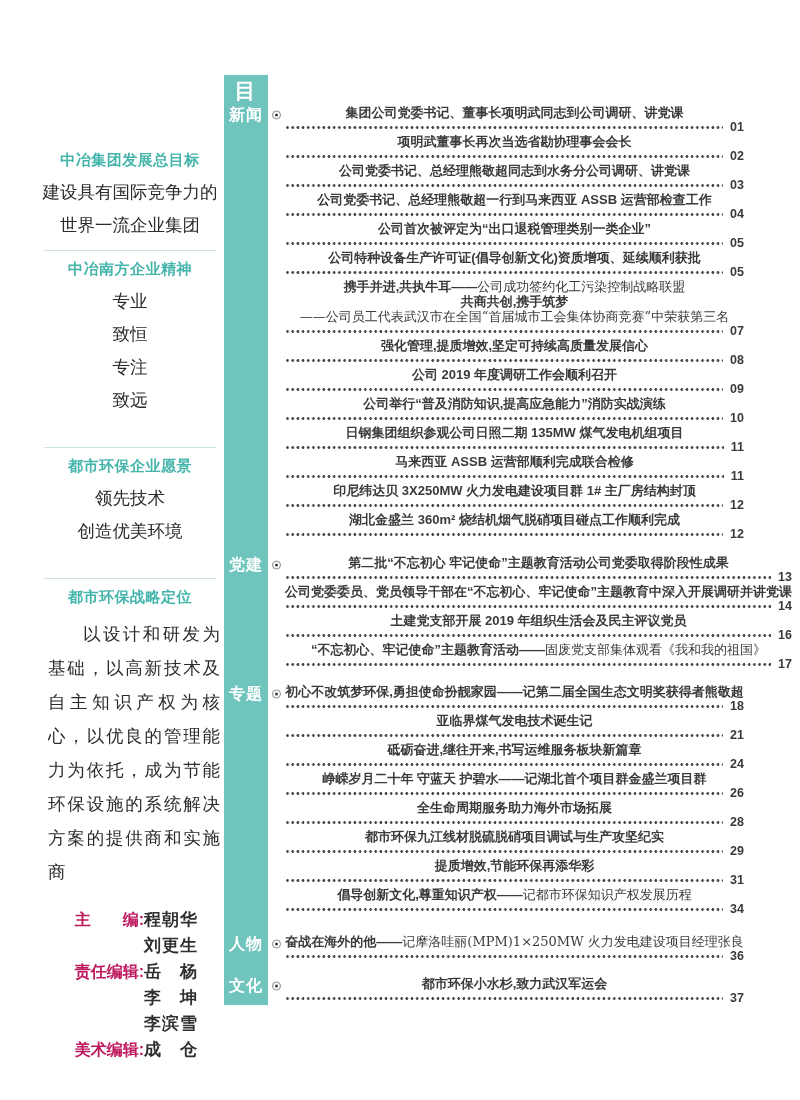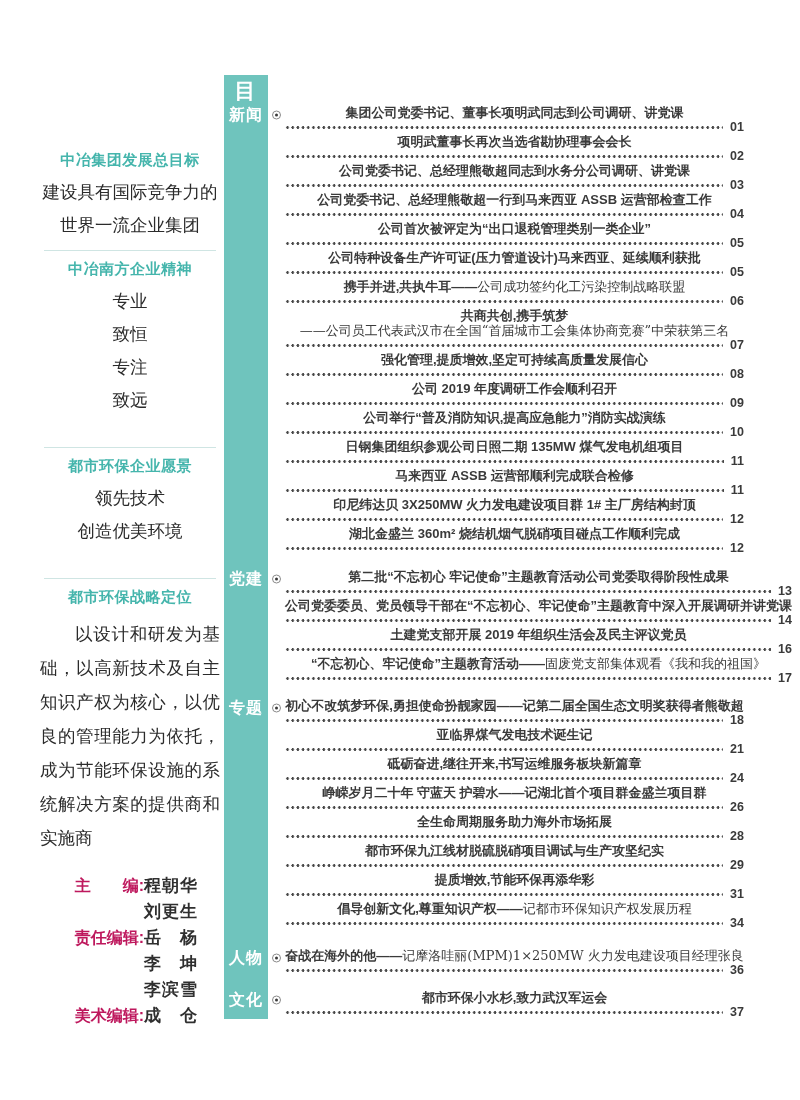--- a/index.html
+++ b/index.html
@@ -7,21 +7,21 @@
         font-family:"Liberation Sans",sans-serif;color:#3a3a3a;}
 
   
   .sidebar{position:absolute;left:40px;top:150px;width:180px;}
   .sb-section{text-align:center;}
   .sb-heading{font-size:15px;font-weight:bold;color:#45b5ac;line-height:20px;margin-bottom:6px;letter-spacing:.5px;}
   .sb-line{font-family:"DejaVu Serif",serif;font-size:17.5px;color:#2b2b2b;line-height:33px;}
   .sb-divider{border-top:1px solid #cfe5e3;margin:8px 4px;}
   .sb-section:nth-child(n+2) .sb-divider{margin-top:30px;}
   .sb-paragraph{font-family:"DejaVu Serif",serif;font-size:17.5px;color:#2b2b2b;line-height:34px;
-                text-align:justify;text-indent:2em;margin-top:10px;}
+                text-align:justify;text-indent:2em;margin-top:10px;margin-left:8px;}
   .editors{margin-top:18px;padding-left:22px;}
   .ed-row{display:flex;line-height:26px;}
   .ed-label{width:82px;text-align:right;color:#be185d;font-weight:bold;font-size:16px;white-space:pre;flex:none;}
   .ed-name{color:#2f2f2f;font-size:17px;font-weight:700;letter-spacing:1px;text-align:left;}
 
   
   .toc{position:absolute;left:224px;top:75px;width:536px;}
   .toc-row{display:flex;align-items:stretch;}
   .bar-cell{width:44px;flex:none;background:#6fc4bd;position:relative;}
   .content-cell{flex:1;padding-left:17px;padding-right:16px;text-align:center;}
@@ -152,32 +152,28 @@
               </div>
             </div>
             <div class="entry">
               <div class="entry-title"><span class="run">公司首次被评定为“出口退税管理类别一类企业”</span></div>
               <div class="entry-leader">
                 <span class="dots"></span>
                 <span class="pagenum">05</span>
               </div>
             </div>
             <div class="entry">
-              <div class="entry-title"><span class="run">公司特种设备生产许可证(压力管道设计)马来西亚、延续顺利获批</span></div>
+              <div class="entry-title"><span class="run">公司特种设备生产许可证(倡导创新文化)资质增项、延续顺利获批</span></div>
               <div class="entry-leader">
                 <span class="dots"></span>
                 <span class="pagenum">05</span>
               </div>
             </div>
             <div class="entry">
               <div class="entry-title"><span class="run">携手并进,共执牛耳——</span><span class="run script">公司成功签约化工污染控制战略联盟</span></div>
-              <div class="entry-leader">
-                <span class="dots"></span>
-                <span class="pagenum">06</span>
-              </div>
             </div>
             <div class="entry">
               <div class="entry-title"><span class="run">共商共创,携手筑梦</span></div>
               <div class="entry-title"><span class="run script">——公司员工代表武汉市在全国“首届城市工会集体协商竞赛”中荣获第三名</span></div>
               <div class="entry-leader">
                 <span class="dots"></span>
                 <span class="pagenum">07</span>
               </div>
             </div>
             <div class="entry">

